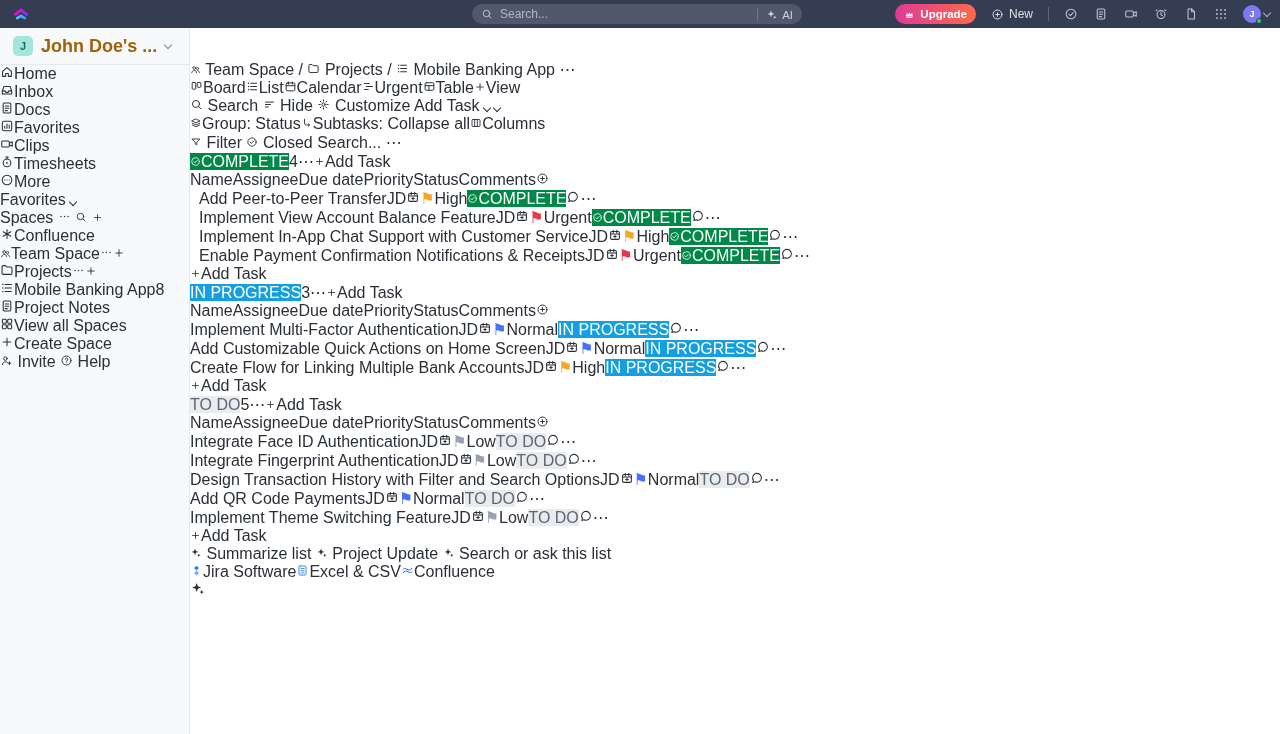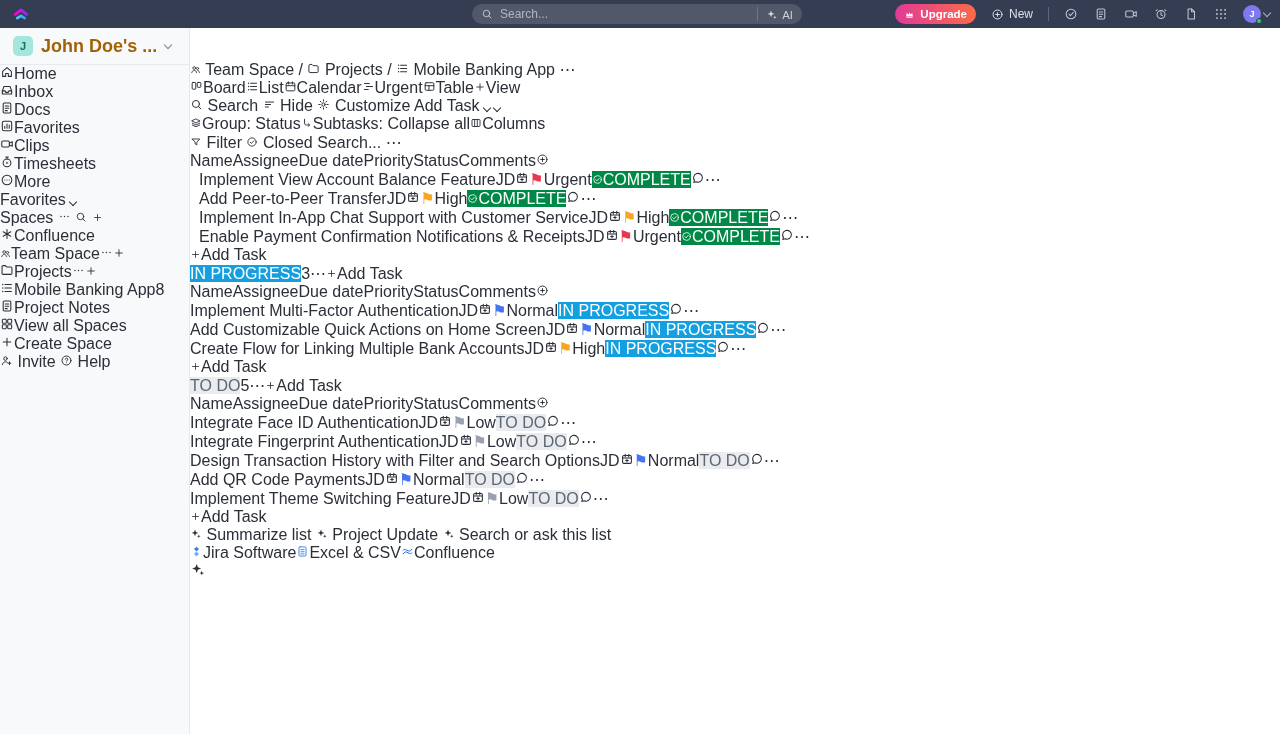--- a/index.html
+++ b/index.html
@@ -524,41 +524,47 @@
         </span>
         <span class="vdiv"></span>
         <span class="mini-search">Search...</span>
         <span class="dots-txt">⋯</span>
       </span>
     </div>
 
     <div class="content">
       <div class="tablewrap" id="groups-container">
           <section class="group">
+            <div class="group-head"><span class="tri"></span><span class="gbadge" style="background: rgb(0, 136, 71); color: rgb(255, 255, 255);"><span class="ic s11"><svg viewBox="0 0 24 24" fill="none" stroke="currentColor" stroke-width="1.8" stroke-linecap="round" stroke-linejoin="round">
+                    <circle cx="12" cy="12" r="8.3"></circle>
+                    <path d="M8.4 12.4l2.5 2.5 4.7-5.2"></path>
+                  </svg></span><span>COMPLETE</span></span><span class="gcount">4</span><span class="gdots dots-txt">⋯</span><span class="gadd"><span class="ic s11"><svg viewBox="0 0 24 24" fill="none" stroke="currentColor" stroke-width="1.8" stroke-linecap="round" stroke-linejoin="round">
+                    <path d="M12 5.5v13M5.5 12h13"></path>
+                  </svg></span><span>Add Task</span></span></div>
             <div class="grid thead"><span class="c0">Name</span><span>Assignee</span><span>Due date</span><span>Priority</span><span>Status</span><span>Comments</span><span class="cplus"><span class="ic s13"><svg viewBox="0 0 24 24" fill="none" stroke="currentColor" stroke-width="1.8" stroke-linecap="round" stroke-linejoin="round">
                     <circle cx="12" cy="12" r="8.3"></circle>
                     <path d="M12 8.6v6.8M8.6 12h6.8"></path>
                   </svg></span></span></div>
             <div class="grid trow"><span class="cname"><span class="tcircle complete"><svg viewBox="0 0 24 24" fill="none" stroke="#fff" stroke-width="3.4" stroke-linecap="round" stroke-linejoin="round" style="width:9px;height:9px">
                     <path d="M4.5 13l5 5L19.5 6.5"></path>
-                  </svg></span><span>Implement View Account Balance Feature</span></span><span><span class="avatar-jd">JD</span></span><span class="cdue"><span class="ic s14"><svg viewBox="0 0 24 24" fill="none" stroke="currentColor" stroke-width="1.8" stroke-linecap="round" stroke-linejoin="round">
-                    <rect x="4.5" y="6" width="15" height="13.5" rx="2"></rect>
-                    <path d="M4.5 10.2h15M9 4v4M15 4v4M12 12.3v4.4M9.8 14.5h4.4"></path>
-                  </svg></span></span><span class="cpri"><span class="flag" style="color: rgb(232, 56, 79);">⚑</span><span>Urgent</span></span><span><span class="spill" style="background: rgb(0, 136, 71); color: rgb(255, 255, 255);"><span class="ic s11"><svg viewBox="0 0 24 24" fill="none" stroke="currentColor" stroke-width="1.8" stroke-linecap="round" stroke-linejoin="round">
+                  </svg></span><span>Add Peer-to-Peer Transfer</span></span><span><span class="avatar-jd">JD</span></span><span class="cdue"><span class="ic s14"><svg viewBox="0 0 24 24" fill="none" stroke="currentColor" stroke-width="1.8" stroke-linecap="round" stroke-linejoin="round">
+                    <rect x="4.5" y="6" width="15" height="13.5" rx="2"></rect>
+                    <path d="M4.5 10.2h15M9 4v4M15 4v4M12 12.3v4.4M9.8 14.5h4.4"></path>
+                  </svg></span></span><span class="cpri"><span class="flag" style="color: rgb(245, 166, 35);">⚑</span><span>High</span></span><span><span class="spill" style="background: rgb(0, 136, 71); color: rgb(255, 255, 255);"><span class="ic s11"><svg viewBox="0 0 24 24" fill="none" stroke="currentColor" stroke-width="1.8" stroke-linecap="round" stroke-linejoin="round">
                       <circle cx="12" cy="12" r="8.3"></circle>
                       <path d="M8.4 12.4l2.5 2.5 4.7-5.2"></path>
                     </svg></span><span class="txt">COMPLETE</span></span></span><span class="ccom"><span class="ic s14"><svg viewBox="0 0 24 24" fill="none" stroke="currentColor" stroke-width="1.8" stroke-linecap="round" stroke-linejoin="round">
                     <path d="M19.5 11.7a7.5 7.5 0 1 0-13.6 4.3L4.8 19.6l3.9-1.2a7.5 7.5 0 0 0 10.8-6.7z"></path>
                   </svg></span></span><span class="cmore">⋯</span></div>
             <div class="grid trow"><span class="cname"><span class="tcircle complete"><svg viewBox="0 0 24 24" fill="none" stroke="#fff" stroke-width="3.4" stroke-linecap="round" stroke-linejoin="round" style="width:9px;height:9px">
                     <path d="M4.5 13l5 5L19.5 6.5"></path>
-                  </svg></span><span>Add Peer-to-Peer Transfer</span></span><span><span class="avatar-jd">JD</span></span><span class="cdue"><span class="ic s14"><svg viewBox="0 0 24 24" fill="none" stroke="currentColor" stroke-width="1.8" stroke-linecap="round" stroke-linejoin="round">
-                    <rect x="4.5" y="6" width="15" height="13.5" rx="2"></rect>
-                    <path d="M4.5 10.2h15M9 4v4M15 4v4M12 12.3v4.4M9.8 14.5h4.4"></path>
-                  </svg></span></span><span class="cpri"><span class="flag" style="color: rgb(245, 166, 35);">⚑</span><span>High</span></span><span><span class="spill" style="background: rgb(0, 136, 71); color: rgb(255, 255, 255);"><span class="ic s11"><svg viewBox="0 0 24 24" fill="none" stroke="currentColor" stroke-width="1.8" stroke-linecap="round" stroke-linejoin="round">
+                  </svg></span><span>Implement View Account Balance Feature</span></span><span><span class="avatar-jd">JD</span></span><span class="cdue"><span class="ic s14"><svg viewBox="0 0 24 24" fill="none" stroke="currentColor" stroke-width="1.8" stroke-linecap="round" stroke-linejoin="round">
+                    <rect x="4.5" y="6" width="15" height="13.5" rx="2"></rect>
+                    <path d="M4.5 10.2h15M9 4v4M15 4v4M12 12.3v4.4M9.8 14.5h4.4"></path>
+                  </svg></span></span><span class="cpri"><span class="flag" style="color: rgb(232, 56, 79);">⚑</span><span>Urgent</span></span><span><span class="spill" style="background: rgb(0, 136, 71); color: rgb(255, 255, 255);"><span class="ic s11"><svg viewBox="0 0 24 24" fill="none" stroke="currentColor" stroke-width="1.8" stroke-linecap="round" stroke-linejoin="round">
                       <circle cx="12" cy="12" r="8.3"></circle>
                       <path d="M8.4 12.4l2.5 2.5 4.7-5.2"></path>
                     </svg></span><span class="txt">COMPLETE</span></span></span><span class="ccom"><span class="ic s14"><svg viewBox="0 0 24 24" fill="none" stroke="currentColor" stroke-width="1.8" stroke-linecap="round" stroke-linejoin="round">
                     <path d="M19.5 11.7a7.5 7.5 0 1 0-13.6 4.3L4.8 19.6l3.9-1.2a7.5 7.5 0 0 0 10.8-6.7z"></path>
                   </svg></span></span><span class="cmore">⋯</span></div>
             <div class="grid trow"><span class="cname"><span class="tcircle complete"><svg viewBox="0 0 24 24" fill="none" stroke="#fff" stroke-width="3.4" stroke-linecap="round" stroke-linejoin="round" style="width:9px;height:9px">
                     <path d="M4.5 13l5 5L19.5 6.5"></path>
                   </svg></span><span>Implement In-App Chat Support with Customer Service</span></span><span><span class="avatar-jd">JD</span></span><span class="cdue"><span class="ic s14"><svg viewBox="0 0 24 24" fill="none" stroke="currentColor" stroke-width="1.8" stroke-linecap="round" stroke-linejoin="round">
                     <rect x="4.5" y="6" width="15" height="13.5" rx="2"></rect>
                     <path d="M4.5 10.2h15M9 4v4M15 4v4M12 12.3v4.4M9.8 14.5h4.4"></path>

